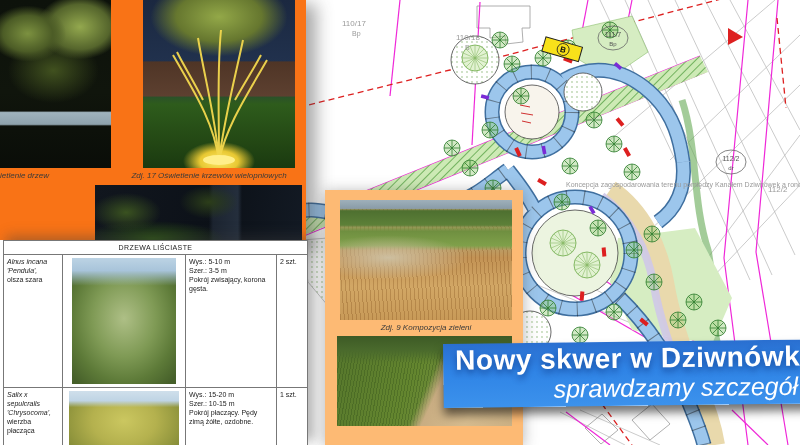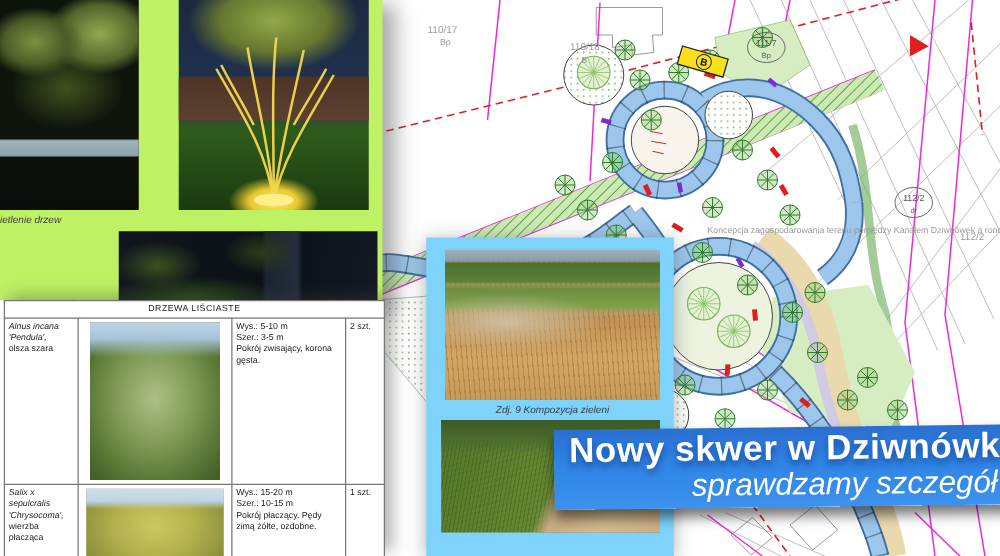--- a/index.html
+++ b/index.html
@@ -3,21 +3,21 @@
 <meta charset="utf-8">
 <style>
   html,body{margin:0;padding:0;background:#e8e8e8;}
   #stage{position:relative;width:800px;height:445px;background:#fff;overflow:hidden;
          font-family:"Liberation Sans",sans-serif;}
   .abs{position:absolute;}
   
   #plan-layer{left:280px;top:0;width:520px;height:445px;background:#fff;}
   #plan-caption{left:286px;top:181px;width:270px;font-size:7px;color:#999;white-space:nowrap;}
   
-  #page-left{left:0;top:0;width:306px;height:246px;background:#bef264;box-shadow:10px 4px 16px rgba(60,60,60,.45);}
+  #page-left{left:0;top:0;width:306px;height:246px;background:#f97316;box-shadow:10px 4px 16px rgba(60,60,60,.45);}
   .photo{position:absolute;overflow:hidden;}
   .cap{position:absolute;font-style:italic;font-size:8px;color:#3a3a3a;}
   .ph-night-trees{
     background:
       radial-gradient(55px 40px at 25% 20%, #7c9140 0%, #4c5c26 45%, rgba(0,0,0,0) 70%),
       radial-gradient(60px 45px at 72% 16%, #93a84e 0%, #55652c 50%, rgba(0,0,0,0) 72%),
       radial-gradient(70px 50px at 48% 42%, #41511f 0%, rgba(0,0,0,0) 65%),
       linear-gradient(180deg, rgba(0,0,0,0) 66%, #9fb3bd 67%, #8fa3ad 74%, rgba(0,0,0,0) 75%),
       linear-gradient(180deg,#0d120b 0%,#10150c 55%,#0a0d08 100%);}
   .ph-shrub{
@@ -43,21 +43,21 @@
   .cellphoto{margin:1px auto;}
   .ph-alnus{width:104px;height:126px;
     background:
       linear-gradient(180deg,#bcd3e4 0%,#a8c4da 10%, rgba(0,0,0,0) 22%),
       radial-gradient(70px 85px at 50% 48%, #aebf86 0%, #7f9a55 45%, #5d7a38 75%, #46602a 100%);}
   .ph-salix{width:110px;height:54px;
     background:
       linear-gradient(180deg,#cfdfeb 0%,#bfd4e4 18%, rgba(0,0,0,0) 30%),
       radial-gradient(80px 60px at 50% 55%, #cbc760 0%, #b4b14e 40%, #8f943c 72%, #6e7a30 100%);}
   
-  #page-photos{left:325px;top:190px;width:198px;height:255px;background:#7dd3fc;box-shadow:0 2px 14px rgba(60,60,60,.4);margin-left:16px;}
+  #page-photos{left:325px;top:190px;width:198px;height:255px;background:#fdba74;box-shadow:0 2px 14px rgba(60,60,60,.4);}
   .ph-zdj9{
     background:
       linear-gradient(180deg,#9fb0ba 0%,#8a9ca8 7%, rgba(0,0,0,0) 8%),
       linear-gradient(180deg, rgba(0,0,0,0) 7%, #4e7030 9%, #5d8038 21%, rgba(0,0,0,0) 23%),
       radial-gradient(130px 36px at 28% 48%, #cdbfa0 0%, rgba(0,0,0,0) 62%),
       linear-gradient(180deg, rgba(0,0,0,0) 20%, #6f8f40 26%, #7fa04a 38%, rgba(0,0,0,0) 42%),
       repeating-linear-gradient(85deg, rgba(120,70,20,.28) 0 1px, rgba(0,0,0,0) 1px 4px),
       linear-gradient(180deg, rgba(0,0,0,0) 38%, #c39355 48%, #d2a765 72%, #c89a58 100%),
       linear-gradient(#b9a06a,#b9a06a);}
   .ph-zdj10{
@@ -291,20 +291,21 @@
           <path d="M76,160 C76,110 74,70 78,30"></path>
             <path d="M76,160 C82,115 92,78 100,40"></path>
           <path d="M76,160 C84,125 104,95 124,60"></path>
             <path d="M60,100 C50,80 42,68 34,52"></path>
           <path d="M92,100 C102,82 110,70 118,55"></path>
         </g>
         <ellipse cx="76" cy="160" rx="16" ry="5" fill="#ffef8a"></ellipse>
       </svg>
     </div>
     <div class="cap" style="left:0;top:171px;width:105px;">ietlenie drzew</div>
+    <div class="cap cap-center" style="left:115px;top:171px;width:188px;">Zdj. 17 Oświetlenie krzewów wielopniowych</div>
     <div class="photo ph-dark-garden" style="left:95px;top:185px;width:207px;height:61px;"></div>
   </div>
 
   <div id="page-table" class="abs">
     <table>
       <colgroup>
           <col style="width:59px">
           <col style="width:123px">
           <col style="width:91px">
           <col style="width:31px">

